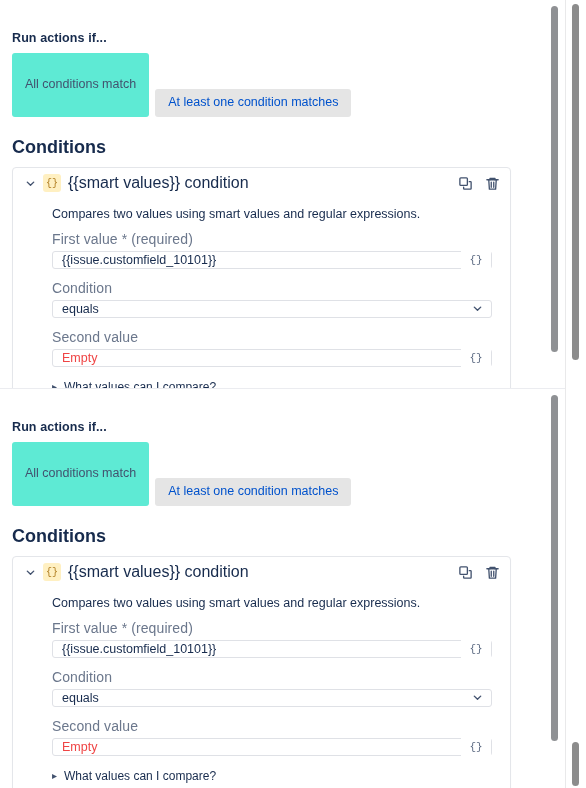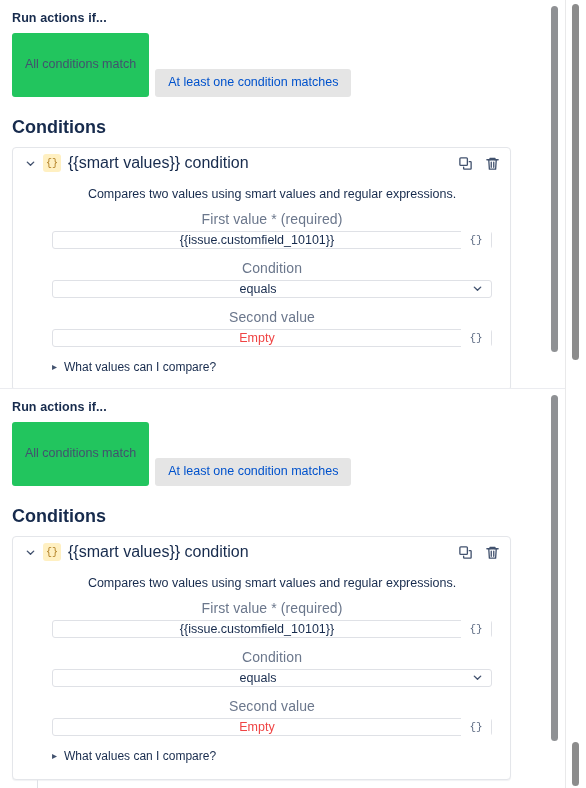--- a/index.html
+++ b/index.html
@@ -85,37 +85,38 @@
   .p1 .inner-scroll-thumb { top: 6px; height: 346px; }
   .p2 .inner-scroll-thumb { top: 6px; height: 346px; }
 
   
   .run-label {
     font-size: 12.5px;
     font-weight: 700;
     color: #172B4D;
     padding: 11px 0 0 12px;
     letter-spacing: .1px;
+    margin-top: 20px;
   }
   .toggle-row {
     display: flex;
     padding: 8px 0 0 12px;
   }
   .toggle-btn {
     font-size: 12.5px;
     font-family: "Liberation Sans", sans-serif;
     padding: 7px 13px;
     border: none;
     border-radius: 3px;
     cursor: pointer;
     line-height: 1.1;
     white-space: nowrap;
   }
   .toggle-btn.inactive {
-    background: #22c55e;
+    background: #5eead4;
     color: #42526E;
     margin-right: 6px;
   }
   .toggle-btn.active {
     background: #e5e5e5;
     color: #0052CC;
     margin-top: 36px;
   }
 
   .conditions-label {
@@ -192,21 +193,20 @@
     cursor: pointer;
     background: none;
     border: none;
     padding: 0;
     color: #42526E;
   }
   .icon-btn svg { display: block; }
 
   .card-body {
     padding: 8px 18px 16px 39px;
-    text-align: center;
   }
   .desc {
     font-size: 12.5px;
     color: #172B4D;
     padding-bottom: 10px;
   }
   .field-label {
     font-size: 14px;
     color: #6B778C;
     padding-bottom: 4px;

